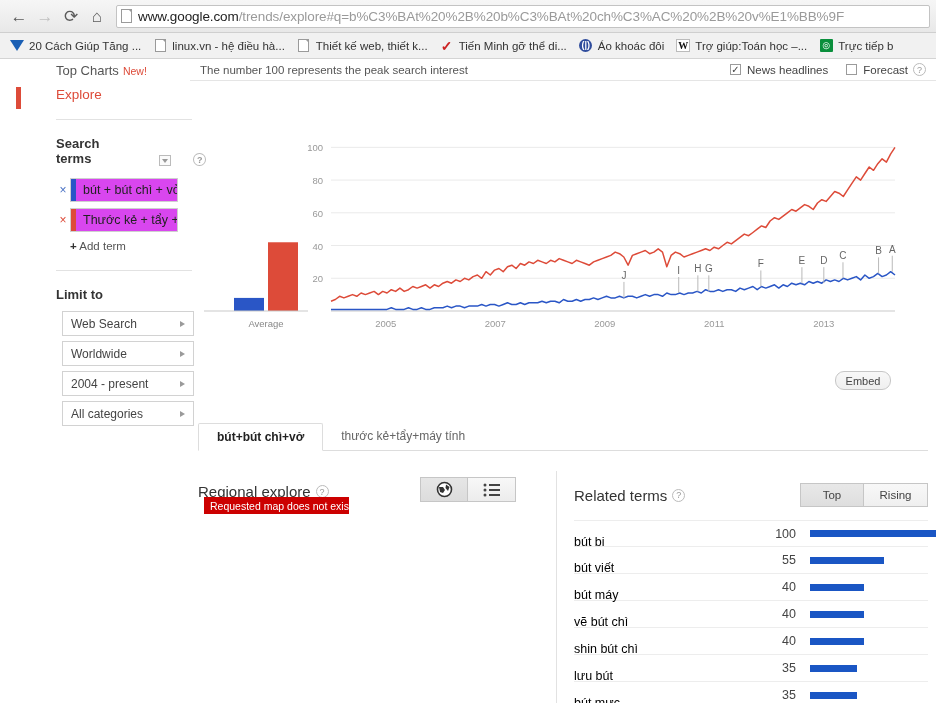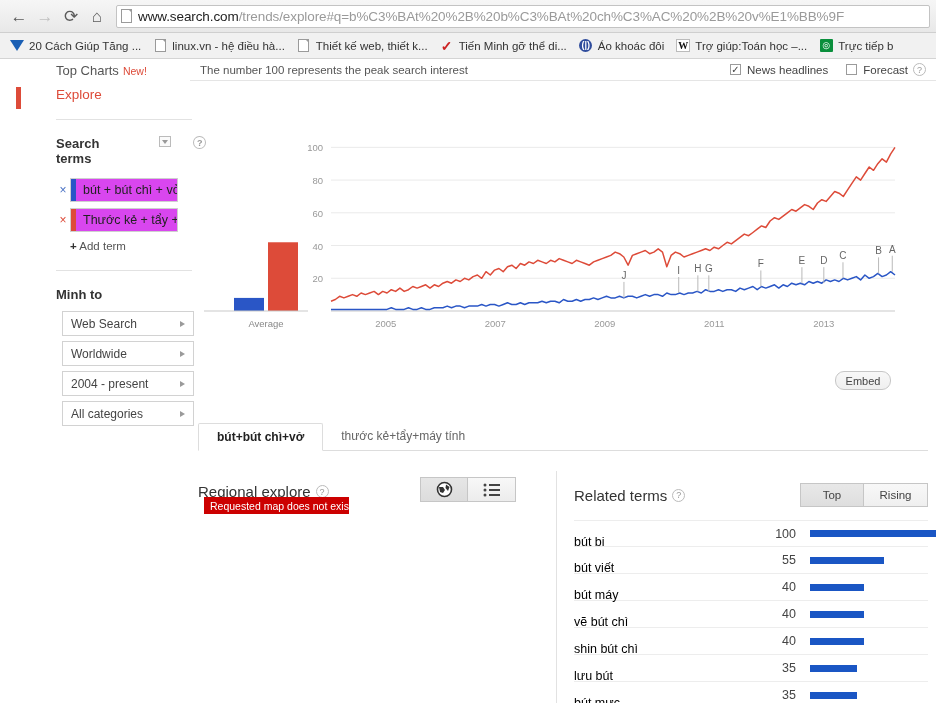--- a/index.html
+++ b/index.html
@@ -72,21 +72,21 @@
   #page { position:relative; width:936px; height:644px; background:#fff; }
 
   
   #sidebar { position:absolute; left:16px; top:0; width:190px; height:644px; }
   #explore-marker { position:absolute; left:0; top:28px; width:5px; height:22px; background:#dd4b39; }
   .side-link { padding:3px 0 3px 40px; font-size:13px; color:#555; cursor:pointer; }
   #top-charts-row { padding-top:4px; }
   #top-charts-row .new { color:#dd4b39; font-size:10.5px; margin-left:4px; }
   #explore-link { color:#dd4b39; font-size:13.5px; padding-top:6px; }
   .side-hr { margin:14px 0 0 40px; width:136px; border-top:1px solid #e2e2e2; }
-  .side-head { padding:16px 0 6px 40px; font-size:13px; font-weight:bold; color:#333; display:flex; align-items:flex-start;gap:17px;}
+  .side-head { padding:16px 0 6px 40px; font-size:13px; font-weight:bold; color:#333; display:flex; align-items:flex-end;gap:17px;}
   .mini-box { width:13px;height:11px;border:1px solid #bbb;background:#fafafa;margin-left:7px;
               display:flex;align-items:center;justify-content:center;}
   .mini-box i { width:0;height:0;border-left:3px solid transparent;border-right:3px solid transparent;
                 border-top:4px solid #999; font-style:normal;}
   .help-q { width:13px;height:13px;border-radius:50%;border:1px solid #bbb;color:#999;
             font-size:9px;display:inline-flex;align-items:center;justify-content:center;margin-left:5px;}
   .term-row { display:flex; align-items:center; margin:6px 0 0 40px; }
   .term-x { color:#4a72c4; font-size:12px; width:14px; text-align:center; cursor:pointer; }
   .term-x.red { color:#dd4b39; }
   .term-input {
@@ -176,21 +176,21 @@
 
 <div id="browser-chrome">
 
   <div id="nav-bar">
     <div class="nav-btn">←</div>
     <div class="nav-btn dim">→</div>
     <div class="nav-btn">⟳</div>
     <div class="nav-btn">⌂</div>
     <div id="url-box">
       <div id="url-doc-icon"></div>
-      <div id="url-text"><b>www.search.com</b><span>/trends/explore#q=b%C3%BAt%20%2B%20b%C3%BAt%20ch%C3%AC%20%2B%20v%E1%BB%9F</span></div>
+      <div id="url-text"><b>www.google.com</b><span>/trends/explore#q=b%C3%BAt%20%2B%20b%C3%BAt%20ch%C3%AC%20%2B%20v%E1%BB%9F</span></div>
     </div>
   </div>
 
   <div id="bookmarks-bar">
     <div class="bookmark">
       <span class="bm-ico">
           <span class="bm-tri"></span>
         </span>
       <span>20 Cách Giúp Tăng ...</span>
     </div>
@@ -266,21 +266,21 @@
       </div>
     </div>
 
     <div id="add-term">
       <span class="plus">+</span>
       <span>Add term</span>
     </div>
 
     <div class="side-hr" style="margin-top:18px"></div>
 
-    <div id="limit-head">Minh to</div>
+    <div id="limit-head">Limit to</div>
 
     <div class="limit-sel">
       <span>Web Search</span>
       <span class="caret"></span>
     </div>
     <div class="limit-sel">
       <span>Worldwide</span>
       <span class="caret"></span>
     </div>
     <div class="limit-sel">

